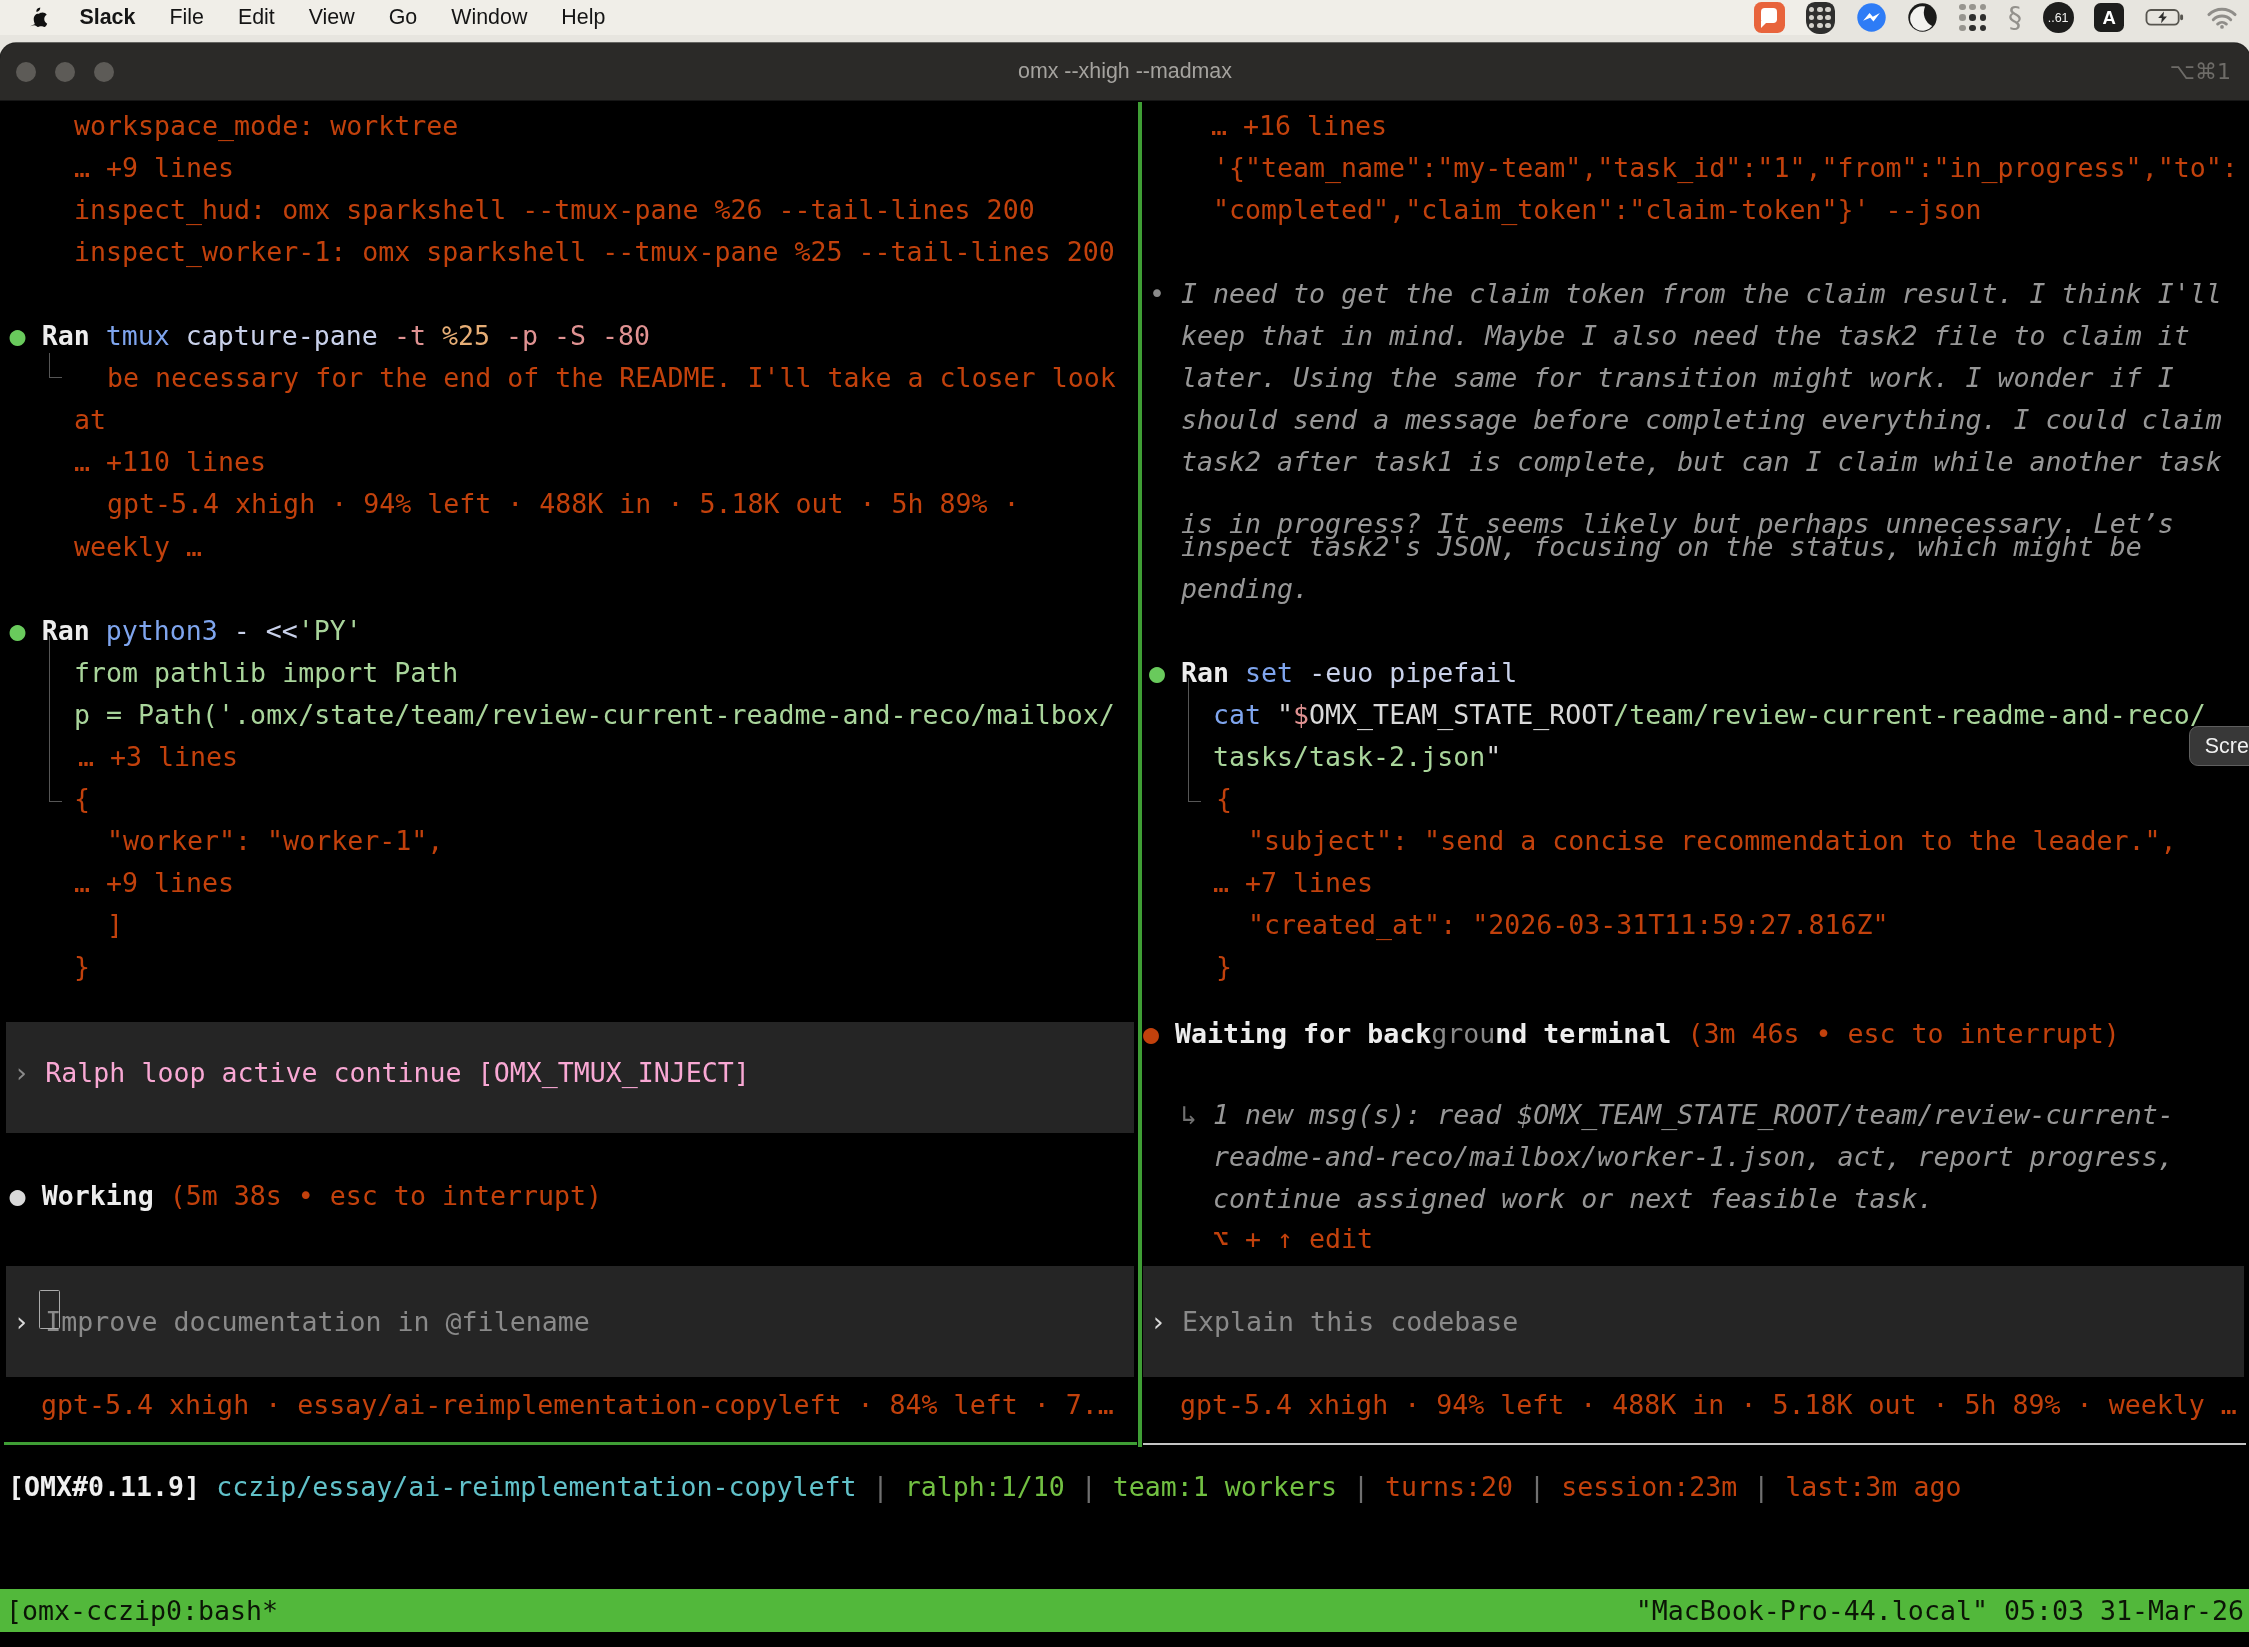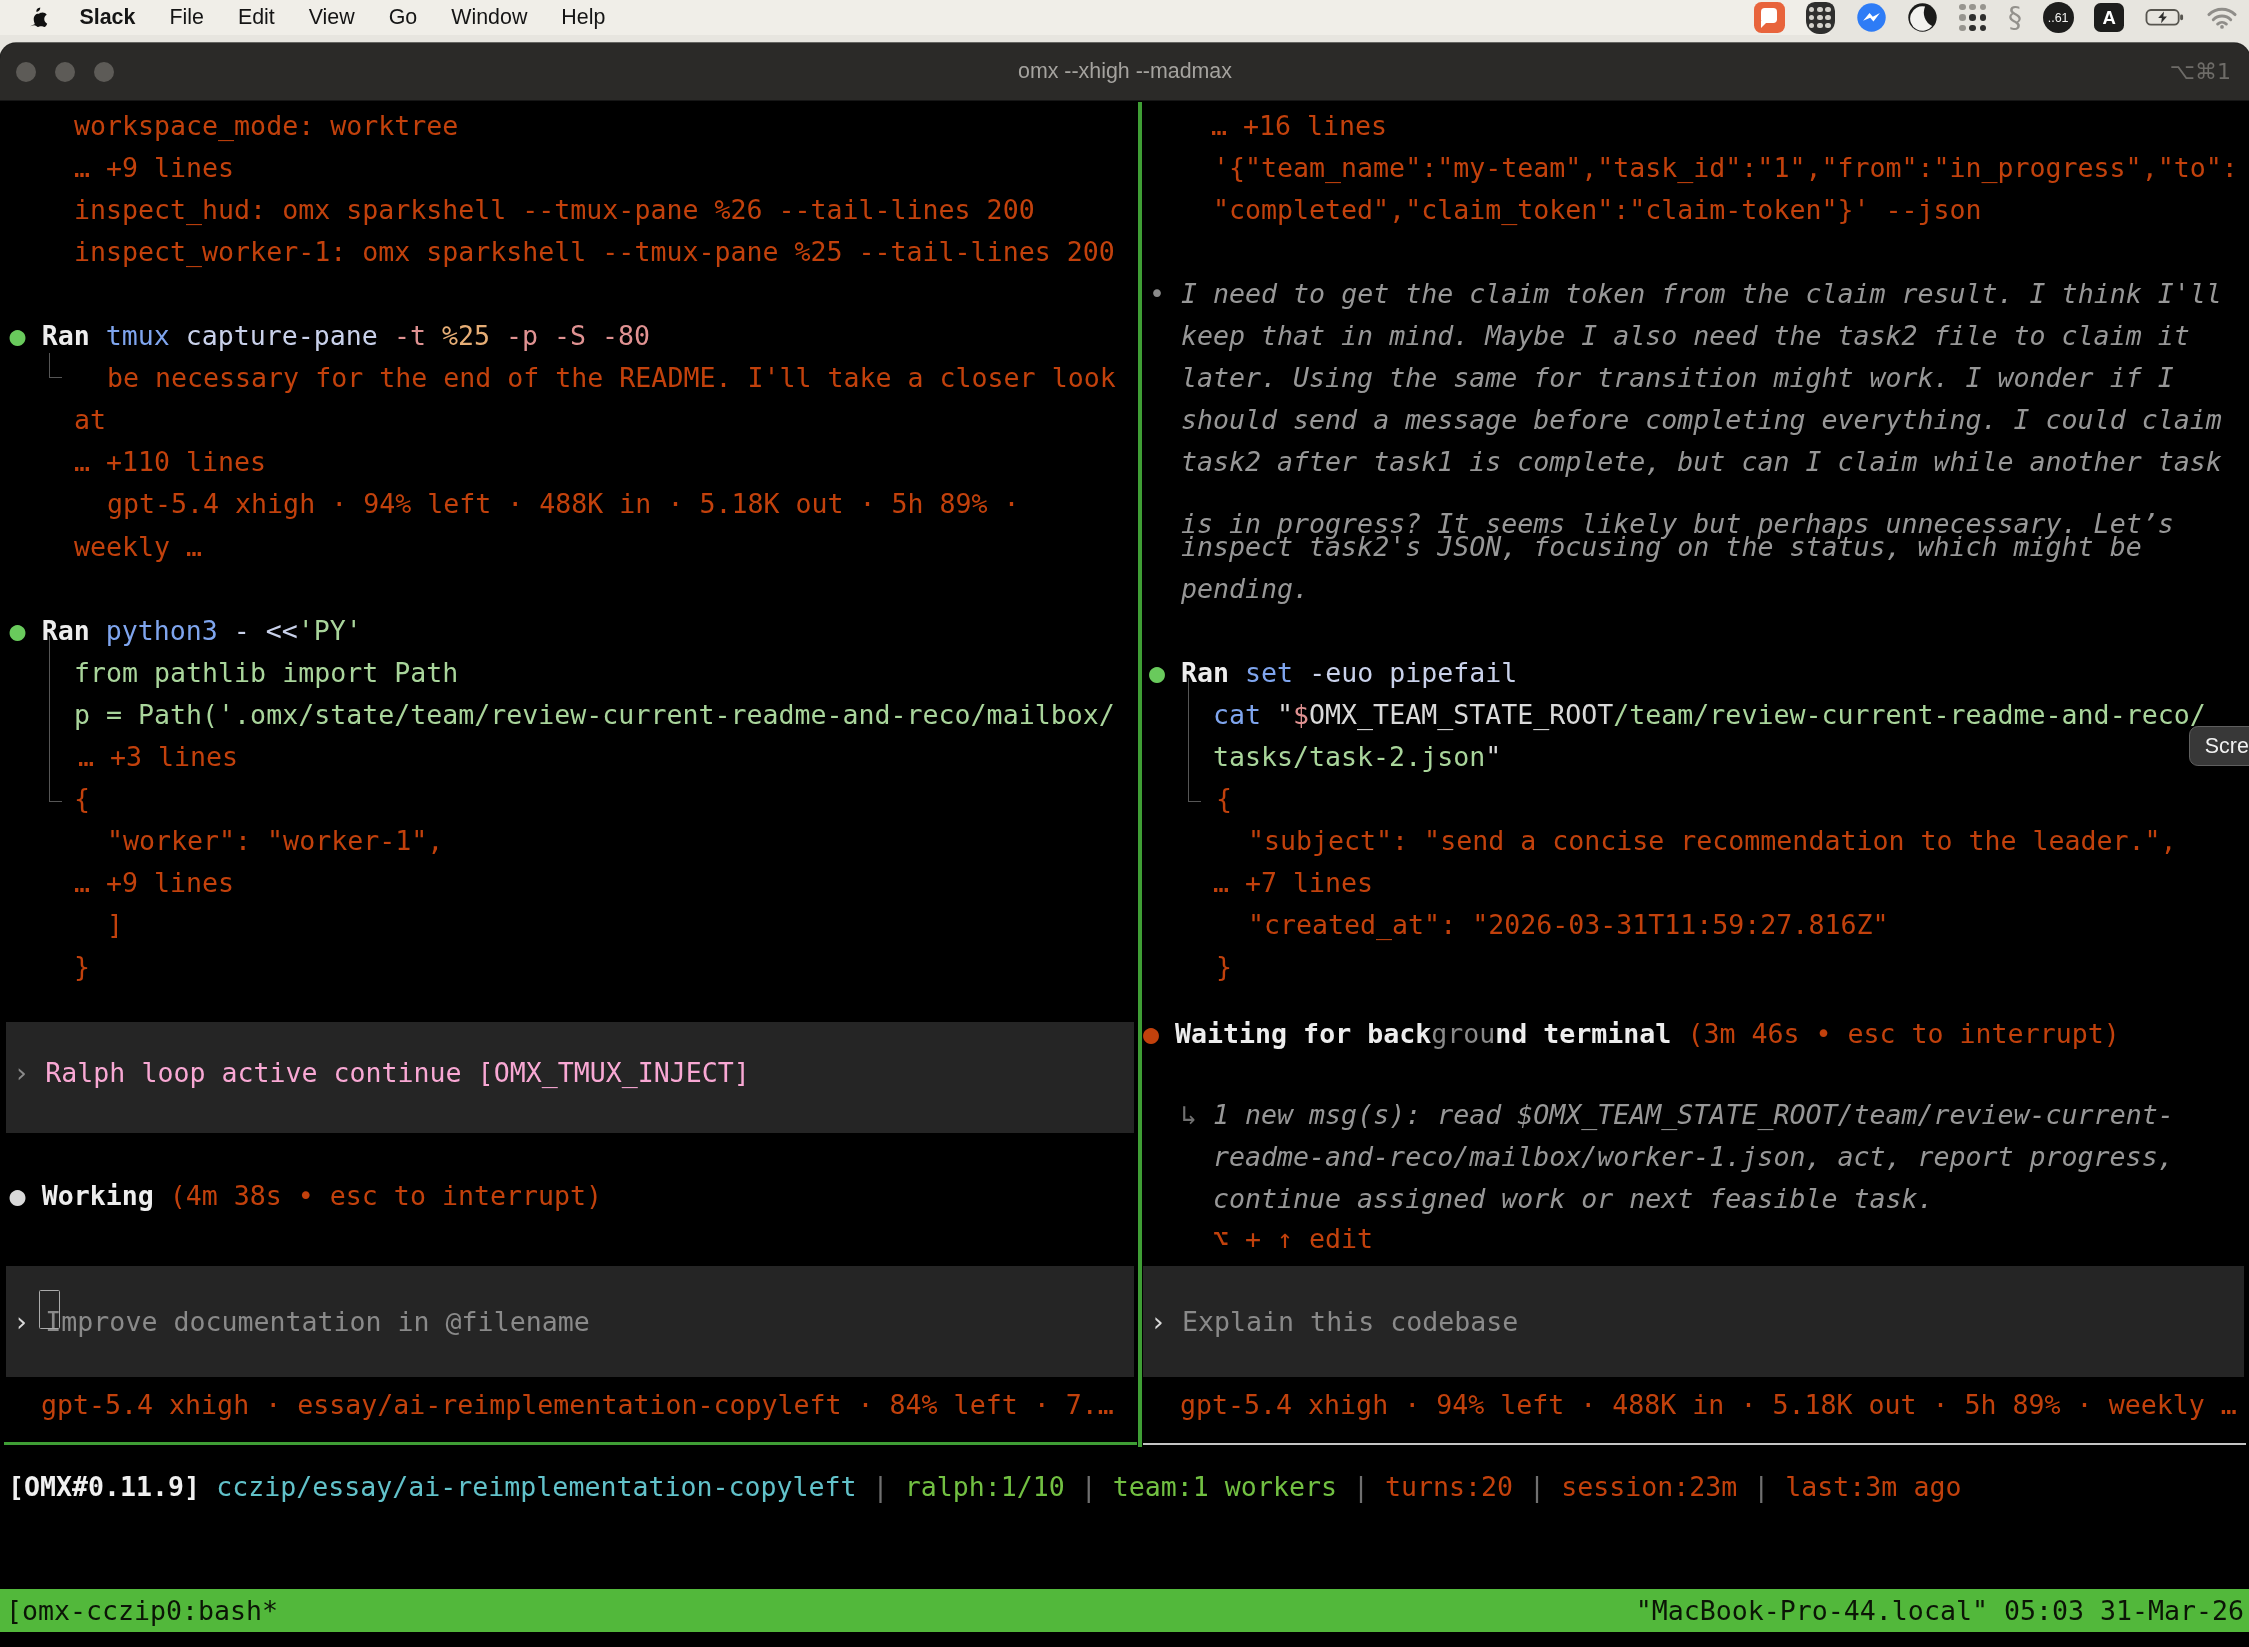--- a/index.html
+++ b/index.html
@@ -125,21 +125,21 @@
     <div class="tline" style="left: 9.6px; top: 610px;"><span class="c-gb">● </span><span class="c-bold">Ran </span><span class="c-cmd">python3 </span><span class="c-arg">- &lt;&lt;</span><span class="c-str">'PY'</span></div>
     <div class="tline" style="left: 74px; top: 652px;"><span class="c-str">from pathlib import Path</span></div>
     <div class="tline" style="left: 74px; top: 694px;"><span class="c-str">p = Path('.omx/state/team/review-current-readme-and-reco/mailbox/</span></div>
     <div class="tline" style="left: 78px; top: 736px;"><span class="c-dim">… +3 lines</span></div>
     <div class="tline" style="left: 74px; top: 778px;"><span class="c-dim">{</span></div>
     <div class="tline" style="left: 107px; top: 820px;"><span class="c-dim">"worker": "worker-1",</span></div>
     <div class="tline" style="left: 74px; top: 862px;"><span class="c-dim">… +9 lines</span></div>
     <div class="tline" style="left: 107px; top: 904px;"><span class="c-dim">]</span></div>
     <div class="tline" style="left: 74px; top: 946px;"><span class="c-dim">}</span></div>
     <div class="tline" style="left: 13.3px; top: 1052px;"><span class="c-faint">› </span><span class="c-lt">Ralph loop active continue [OMX_TMUX_INJECT]</span></div>
-    <div class="tline" style="left: 9.6px; top: 1175px;"><span class="c-wt">● </span><span class="c-bold">Working </span><span class="c-dim">(4m 38s • esc to interrupt)</span></div>
+    <div class="tline" style="left: 9.6px; top: 1175px;"><span class="c-wt">● </span><span class="c-bold">Working </span><span class="c-dim">(5m 38s • esc to interrupt)</span></div>
     <div class="tline" style="left: 13.3px; top: 1301px;"><span class="c-wt">› </span><span class="c-faint">Improve documentation in @filename</span></div>
     <div class="tline" style="left: 41px; top: 1384px;"><span class="c-dim">gpt-5.4 xhigh · essay/ai-reimplementation-copyleft · 84% left · 7.…</span></div>
   </div>
 <div class="lines-host">
     <div class="tline" style="left: 1211px; top: 105px;"><span class="c-dim">… +16 lines</span></div>
     <div class="tline" style="left: 1213px; top: 147px;"><span class="c-dim">'{"team_name":"my-team","task_id":"1","from":"in_progress","to":</span></div>
     <div class="tline" style="left: 1213px; top: 189px;"><span class="c-dim">"completed","claim_token":"claim-token"}' --json</span></div>
     <div class="tline" style="left: 1149px; top: 273px;"><span class="c-itb">• </span><span class="c-it">I need to get the claim token from the claim result. I think I'll</span></div>
     <div class="tline" style="left: 1181px; top: 315px;"><span class="c-it">keep that in mind. Maybe I also need the task2 file to claim it</span></div>
     <div class="tline" style="left: 1181px; top: 357px;"><span class="c-it">later. Using the same for transition might work. I wonder if I</span></div>

